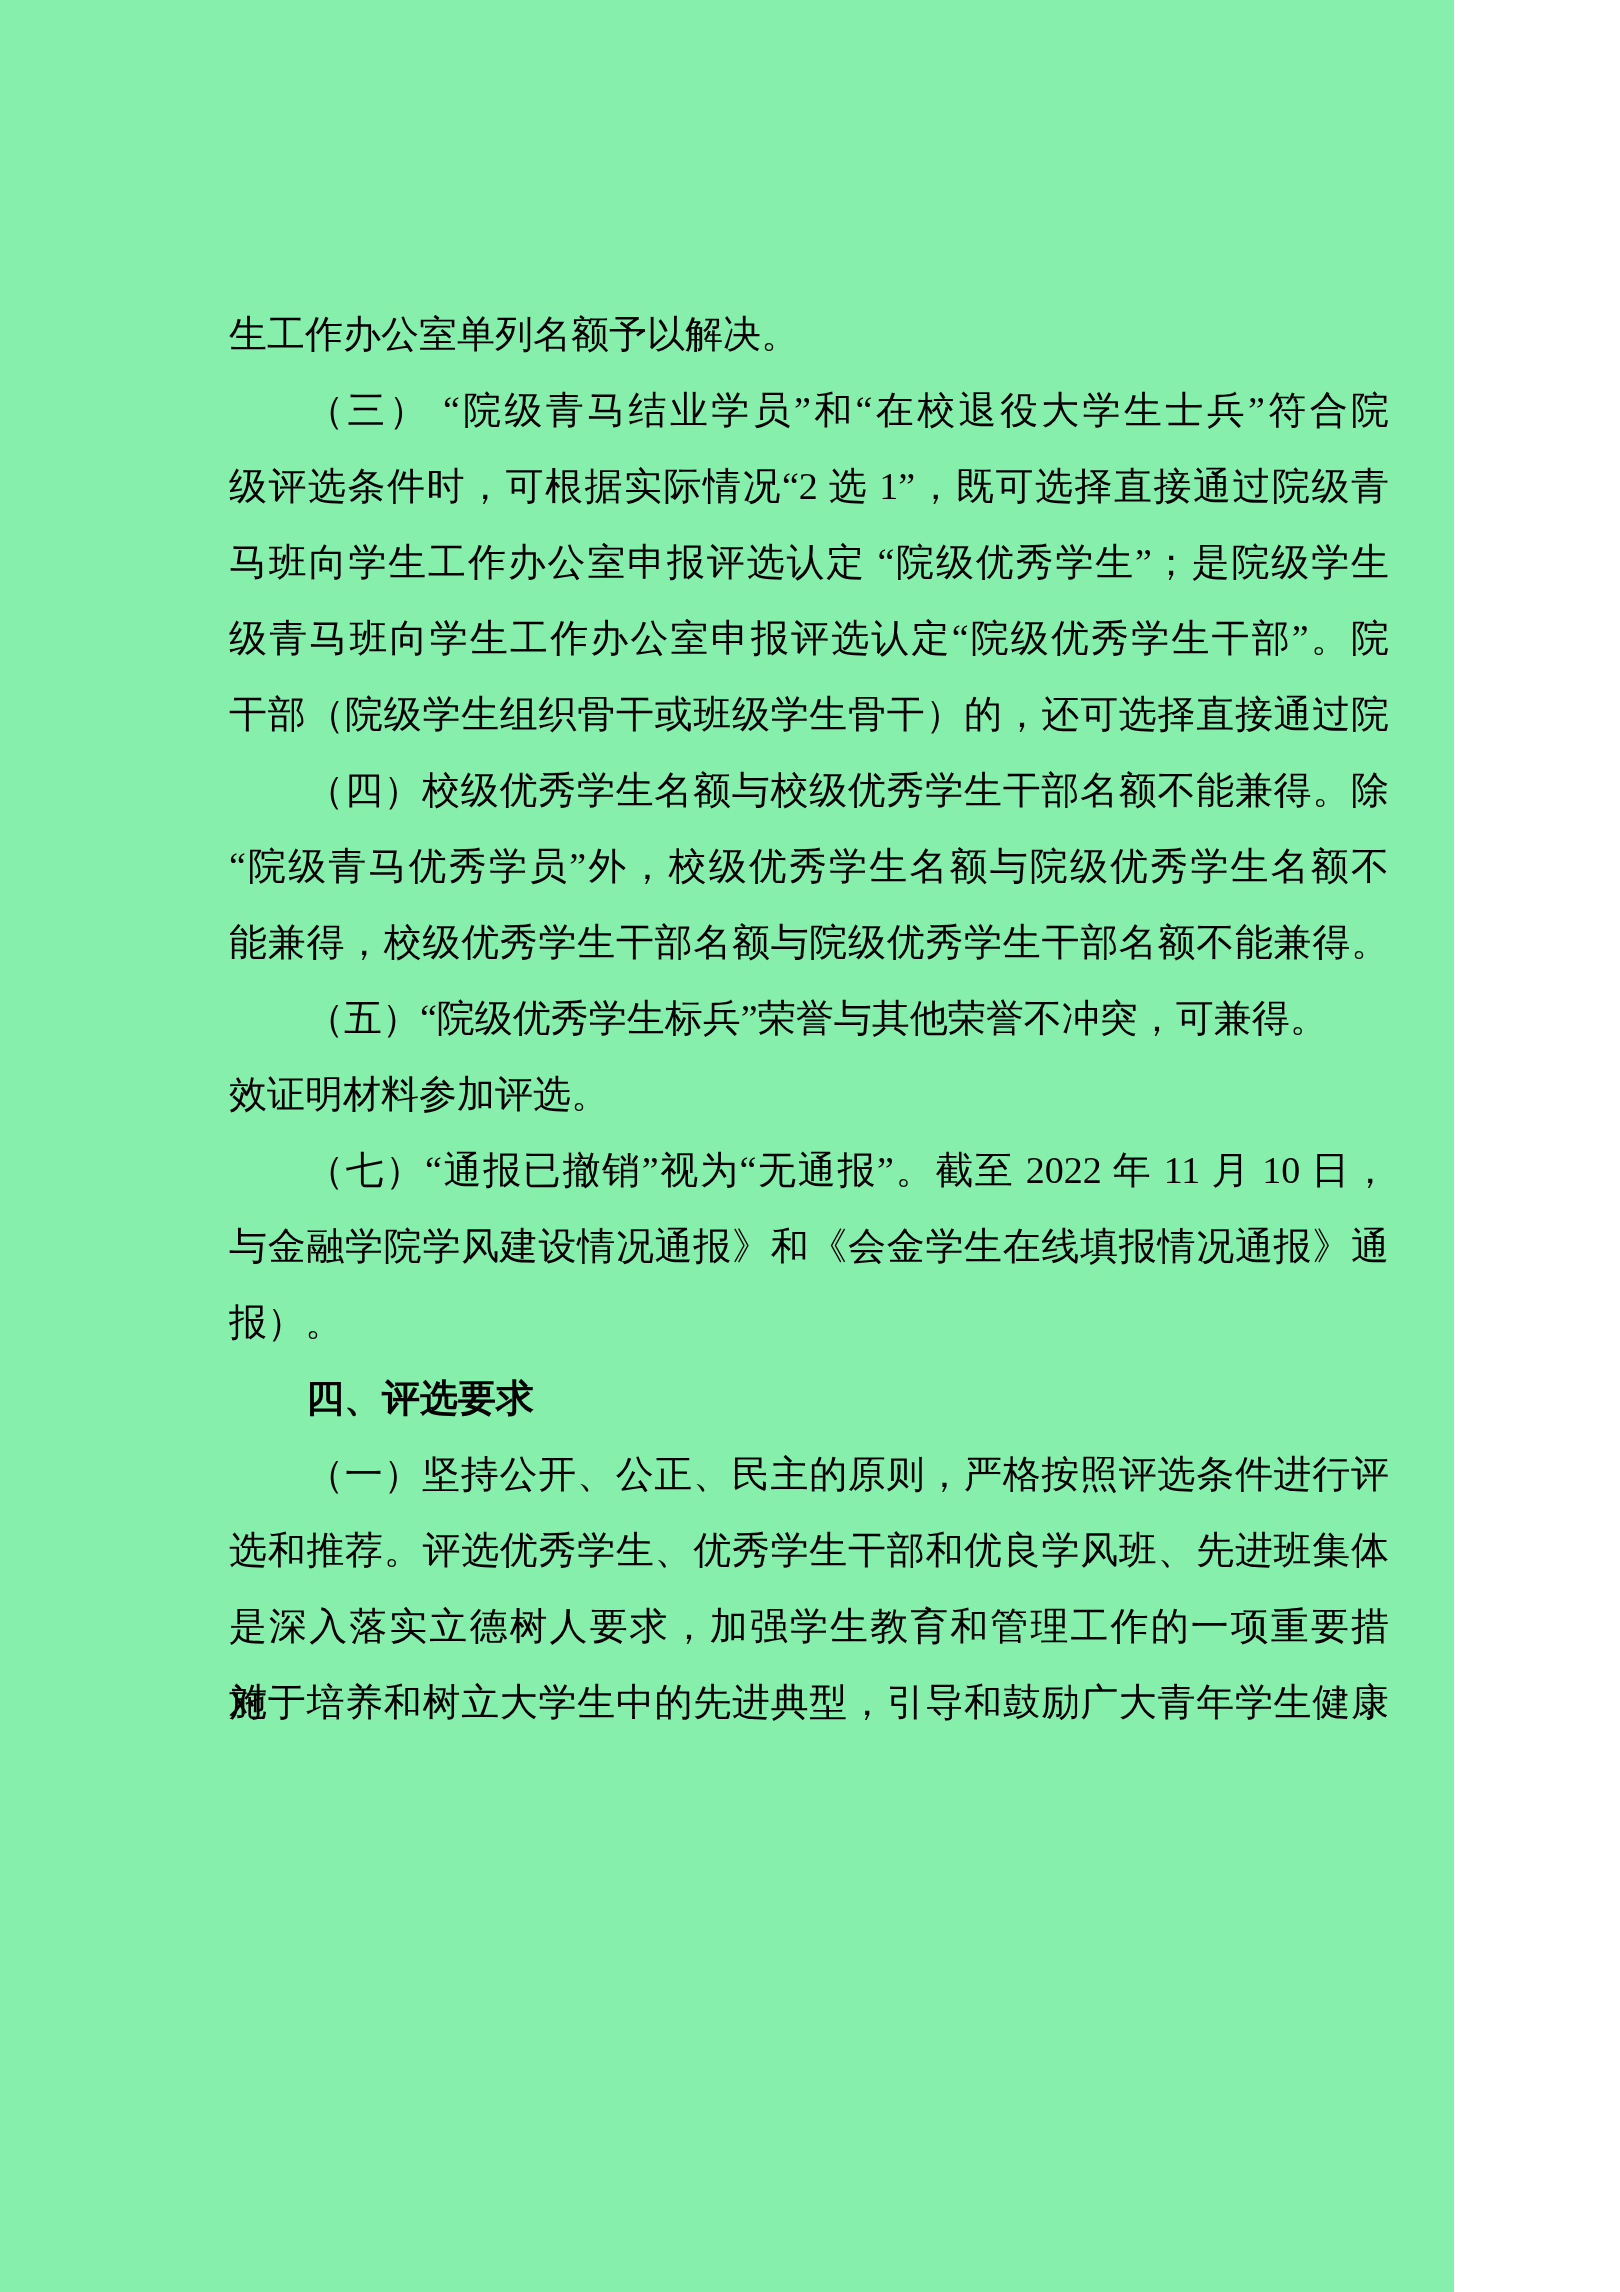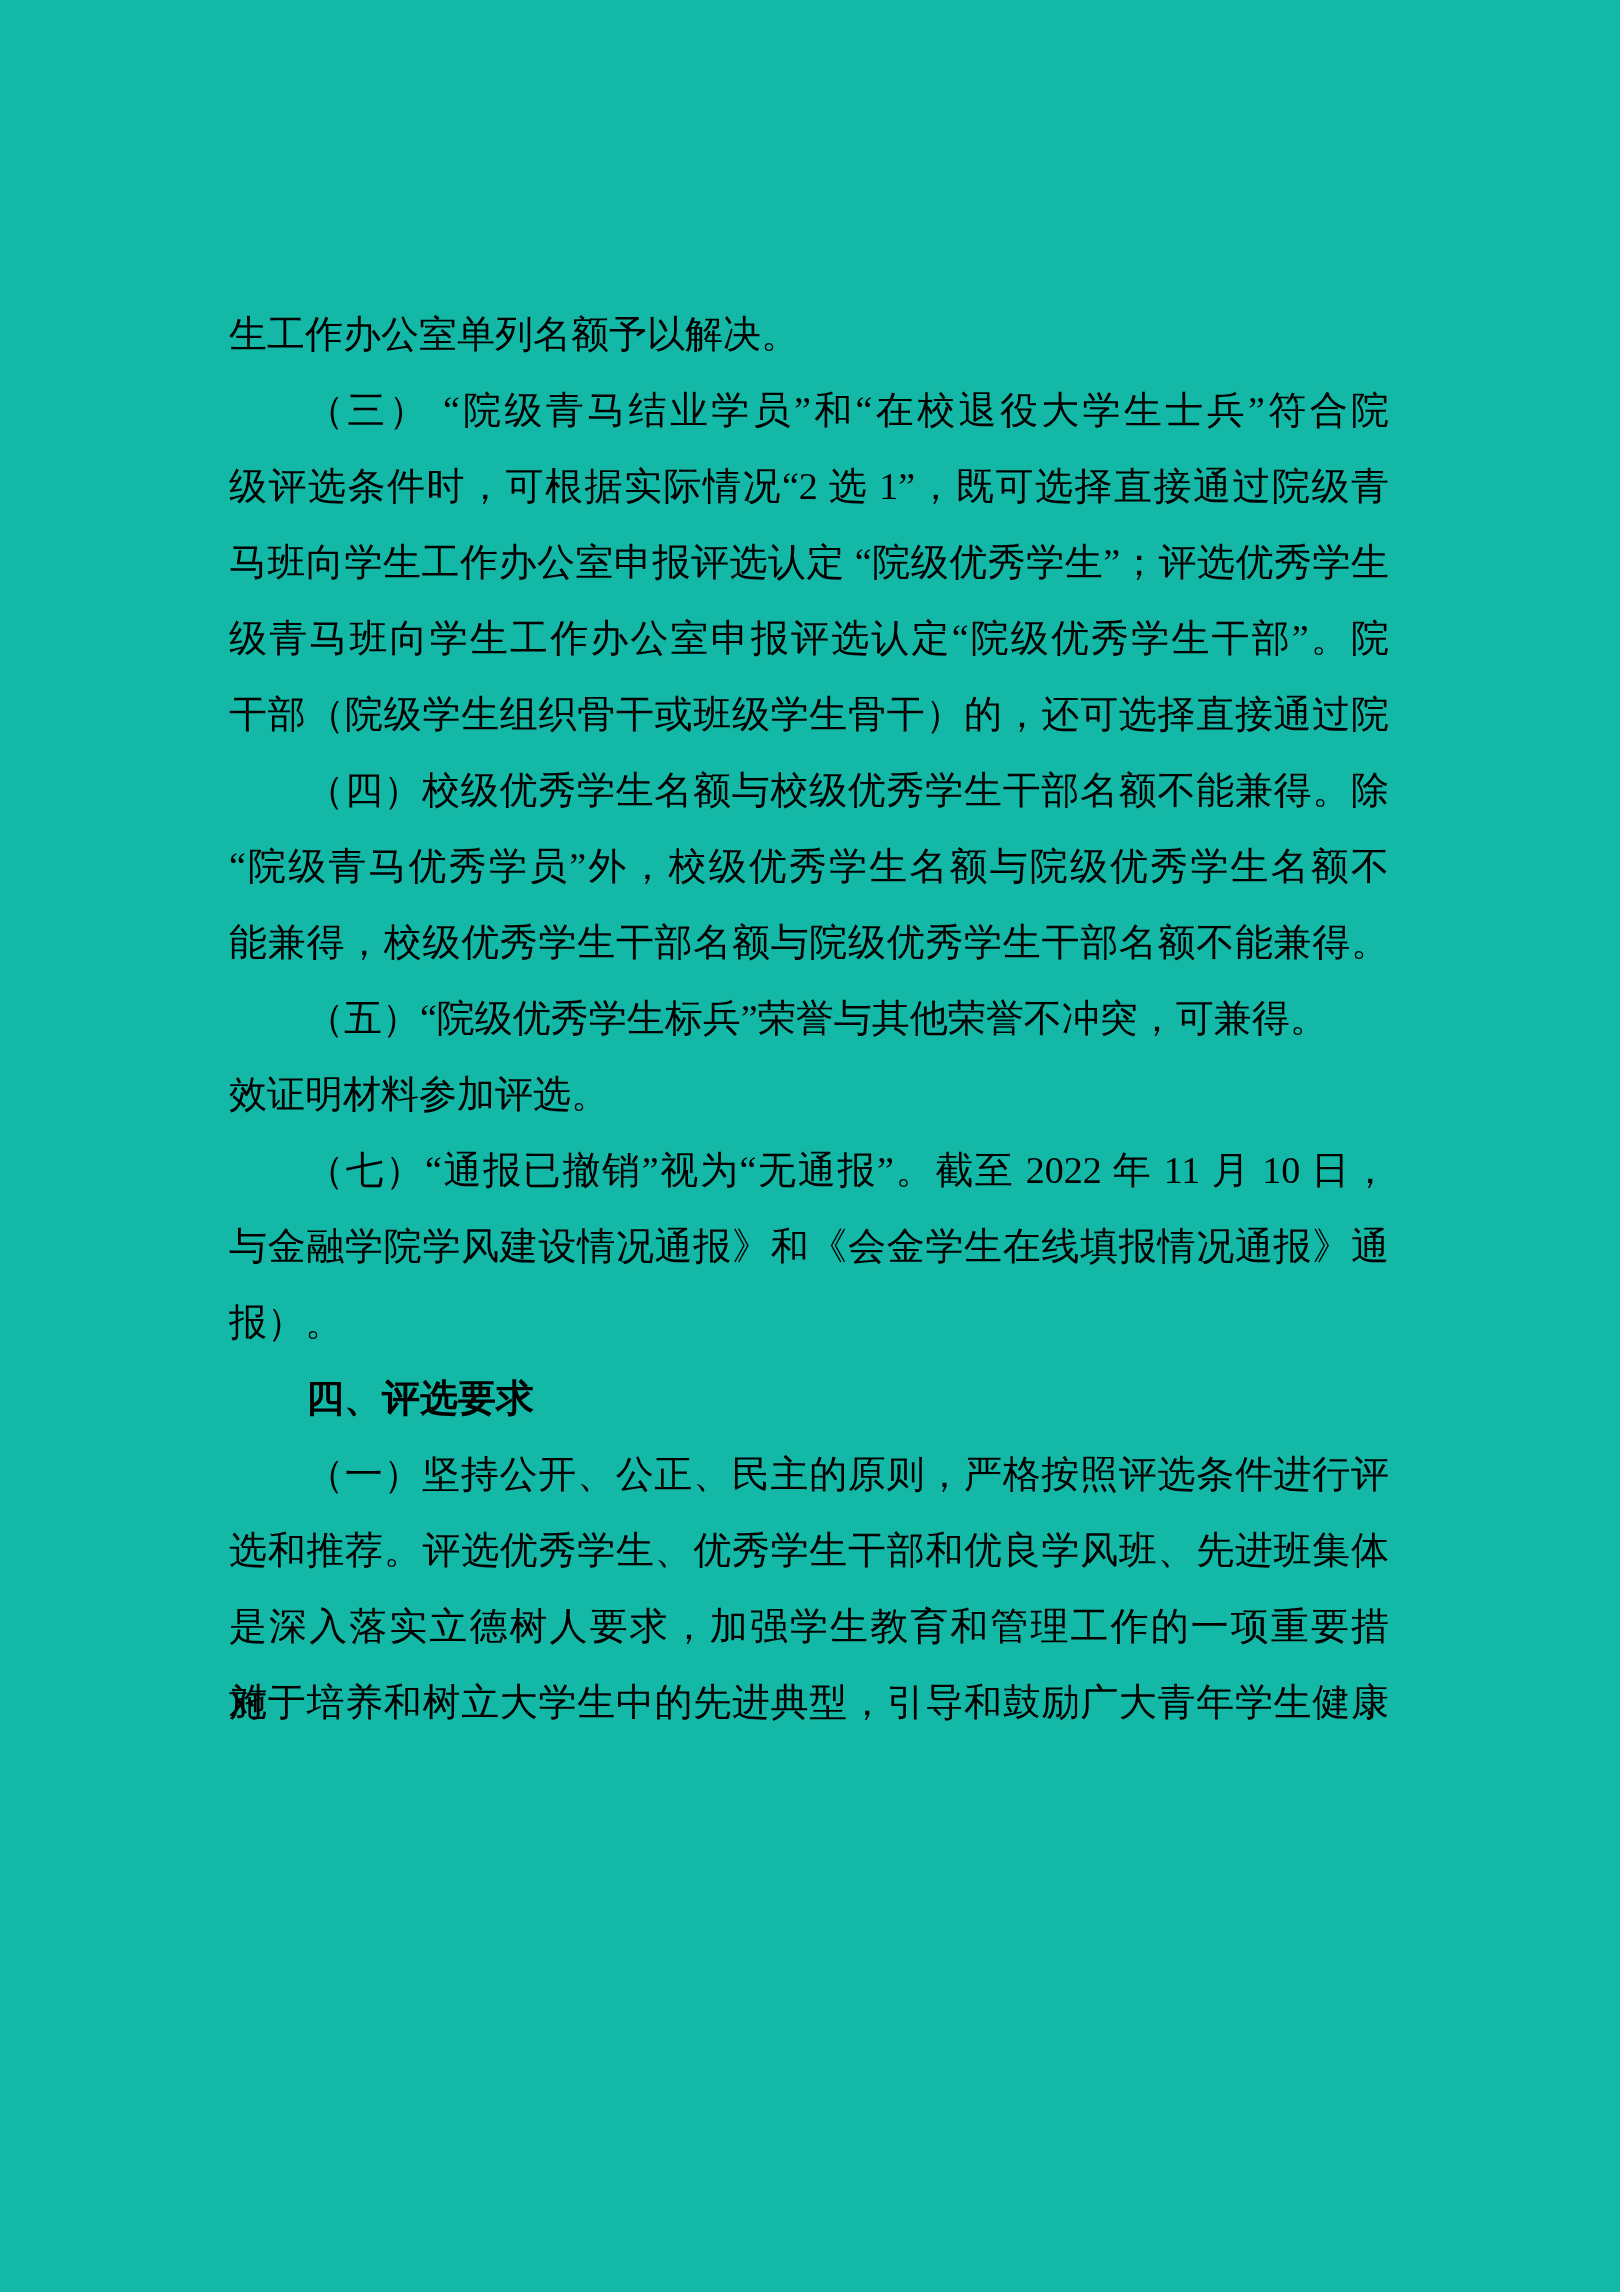--- a/index.html
+++ b/index.html
@@ -2,23 +2,23 @@
 <html lang="zh"><head>
 <meta charset="utf-8">
 <style>
   html, body {
     margin: 0;
     padding: 0;
     background: #ffffff;
   }
   .page {
     position: relative;
-    width: 1620px;
+    width: 1454px;
     height: 2293px;
-    background: #14b8a6;
+    background: #86efac;
     color: #000000;
     font-family: "Liberation Serif", "DejaVu Serif", serif;
     overflow: hidden;
   }
   .content {
     position: absolute;
     left: 229px;
     top: 296px;
     width: 1160px;
   }
@@ -42,21 +42,21 @@
   }
 </style>
 </head>
 <body>
 
 <div class="page">
   <div class="content">
     <div class="line">生工作办公室单列名额予以解决。</div>
     <div class="line indent full">（三） “院级青马结业学员”和“在校退役大学生士兵”符合院</div>
     <div class="line full">级评选条件时，可根据实际情况“2 选 1”，既可选择直接通过院级青</div>
-    <div class="line full">马班向学生工作办公室申报评选认定 “院级优秀学生”；评选优秀学生</div>
+    <div class="line full">马班向学生工作办公室申报评选认定 “院级优秀学生”；是院级学生</div>
     <div class="line full">级青马班向学生工作办公室申报评选认定“院级优秀学生干部”。院</div>
     <div class="line full">干部（院级学生组织骨干或班级学生骨干）的，还可选择直接通过院</div>
     <div class="line indent full">（四）校级优秀学生名额与校级优秀学生干部名额不能兼得。除</div>
     <div class="line full">“院级青马优秀学员”外，校级优秀学生名额与院级优秀学生名额不</div>
     <div class="line full">能兼得，校级优秀学生干部名额与院级优秀学生干部名额不能兼得。</div>
     <div class="line indent">（五）“院级优秀学生标兵”荣誉与其他荣誉不冲突，可兼得。</div>
     <div class="line">效证明材料参加评选。</div>
     <div class="line indent full">（七）“通报已撤销”视为“无通报”。截至 2022 年 11 月 10 日，</div>
     <div class="line full">与金融学院学风建设情况通报》和《会金学生在线填报情况通报》通</div>
     <div class="line">报）。</div>

